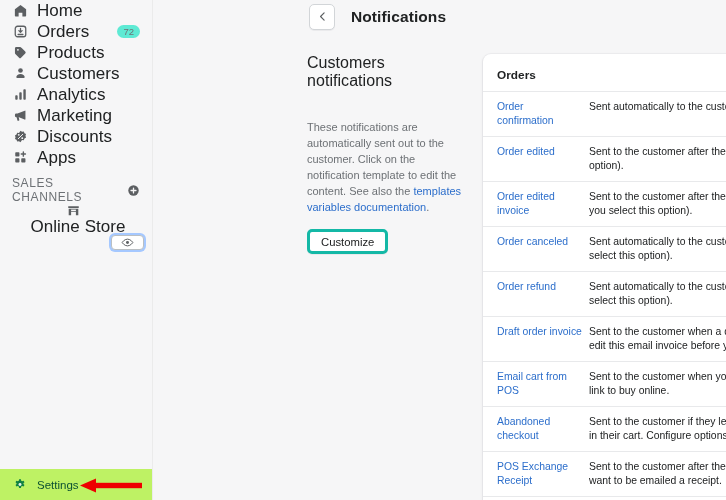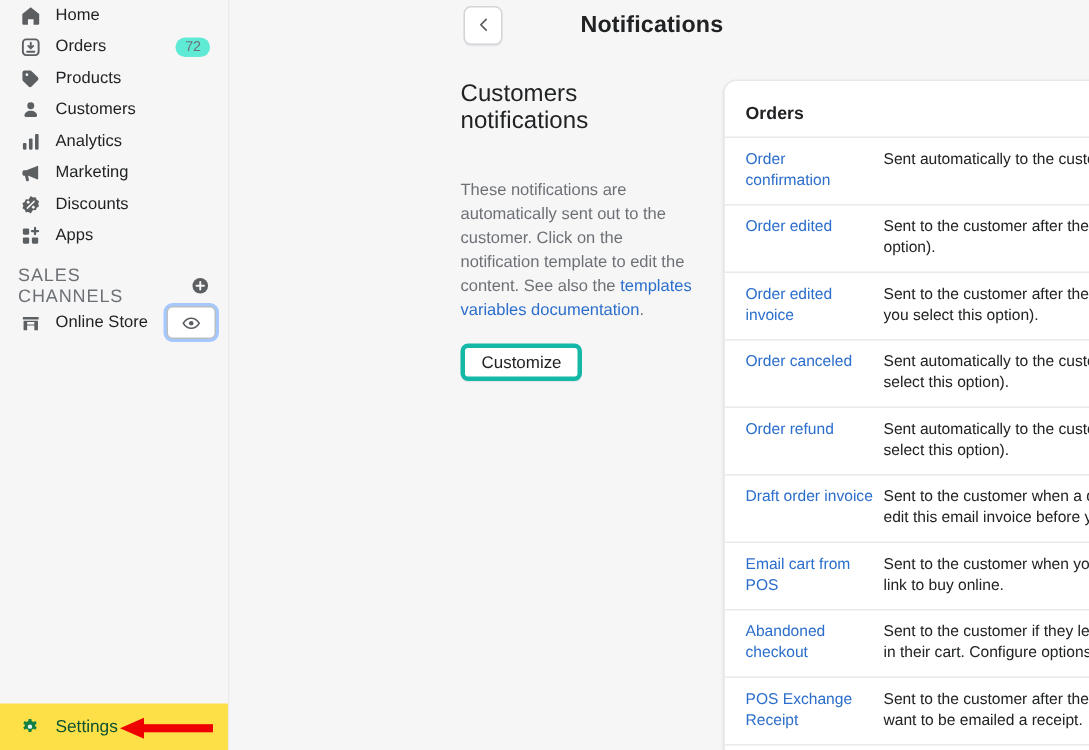--- a/index.html
+++ b/index.html
@@ -26,21 +26,21 @@
     padding: 0 6px; border-radius: 5px;
     cursor: pointer; position: relative;
   }
   .nav-item .ico {
     width: 16px; height: 16px; flex: 0 0 16px;
     display: flex; align-items: center; justify-content: center;
     color: #5c5f62; margin-right: 9px;
   }
   .nav-item .ico svg { display: block; }
   .nav-label {
-    font-size: 11px; color: #202223; letter-spacing: .05px;
+    font-size: 17px; color: #202223; letter-spacing: .05px;
     white-space: nowrap; line-height: 1;
   }
   .nav-badge {
     margin-left: auto;
     background: #5eead4; color: #6d7175;
     font-size: 9.5px; border-radius: 9px;
     padding: 2px 6px; line-height: 1; min-width: 20px;
     text-align: center;
   }
 
@@ -54,56 +54,55 @@
   }
   .add-channel {
     margin-left: auto; width: 14px; height: 14px;
     color: #5c5f62; display: flex; align-items: center; justify-content: center;
     cursor: pointer;
   }
 
   .channel-row {
     display: flex; align-items: center;
     height: 24px; margin: 0 6px; padding: 0 2px 0 6px;
-    border-radius: 5px; cursor: pointer;
+    border-radius: 5px; cursor: pointer; flex-direction: column;
   }
   .eye-btn {
     margin-left: auto;
     width: 33px; height: 22px;
     background: #fff; border: 1px solid #babfc3;
     border-radius: 4px;
     display: flex; align-items: center; justify-content: center;
     box-shadow: 0 0 0 2px #a5c8ff;
     color: #5c5f62; cursor: pointer;
   }
 
   .sidebar-footer {
     position: absolute; left: 0; bottom: 0;
     width: 152px; height: 31px;
-    background: #fde047;
+    background: #bef264;
     display: flex; align-items: center;
     padding-left: 12px;
     cursor: pointer;
   }
   .sidebar-footer .ico { color: #108043; width: 15px; height: 15px; margin-right: 10px;
     display:flex; align-items:center; justify-content:center; }
   .settings-label { font-size: 11.5px; color: #0c5132; }
 
   
   .main {
     position: absolute; left: 153px; top: 0;
     width: 573px; height: 500px;
     background: #f6f6f7;
     overflow: hidden;
   }
   .page-header {
     display: flex; align-items: center;
     padding: 3px 0 0 156px;
     height: 30px;
-    gap: 36px;
   }
   .back-btn {
     width: 26px; height: 26px;
     background: #fff; border: 1px solid #d2d5d8;
     border-radius: 5px;
     display: flex; align-items: center; justify-content: center;
     color: #5c5f62; cursor: pointer;
     box-shadow: 0 1px 0 rgba(22,29,37,.05);
   }
   .page-title {

